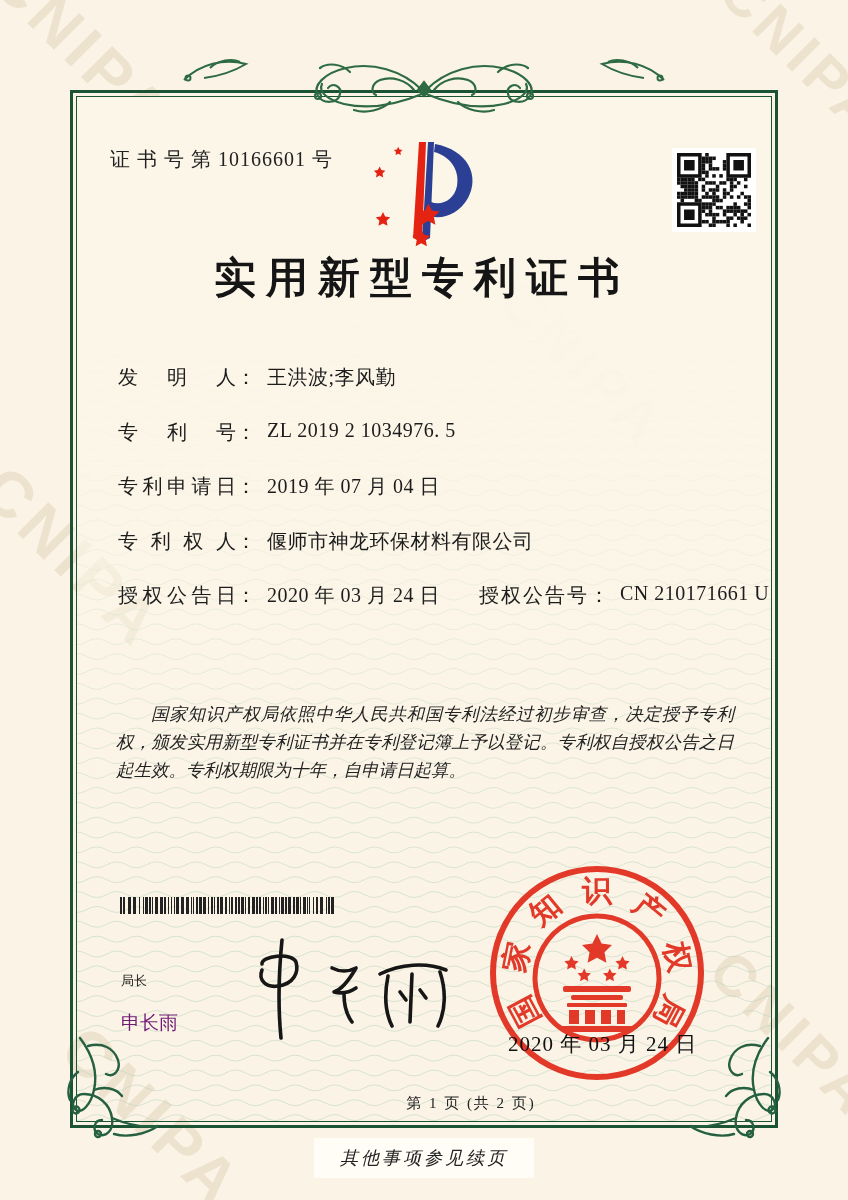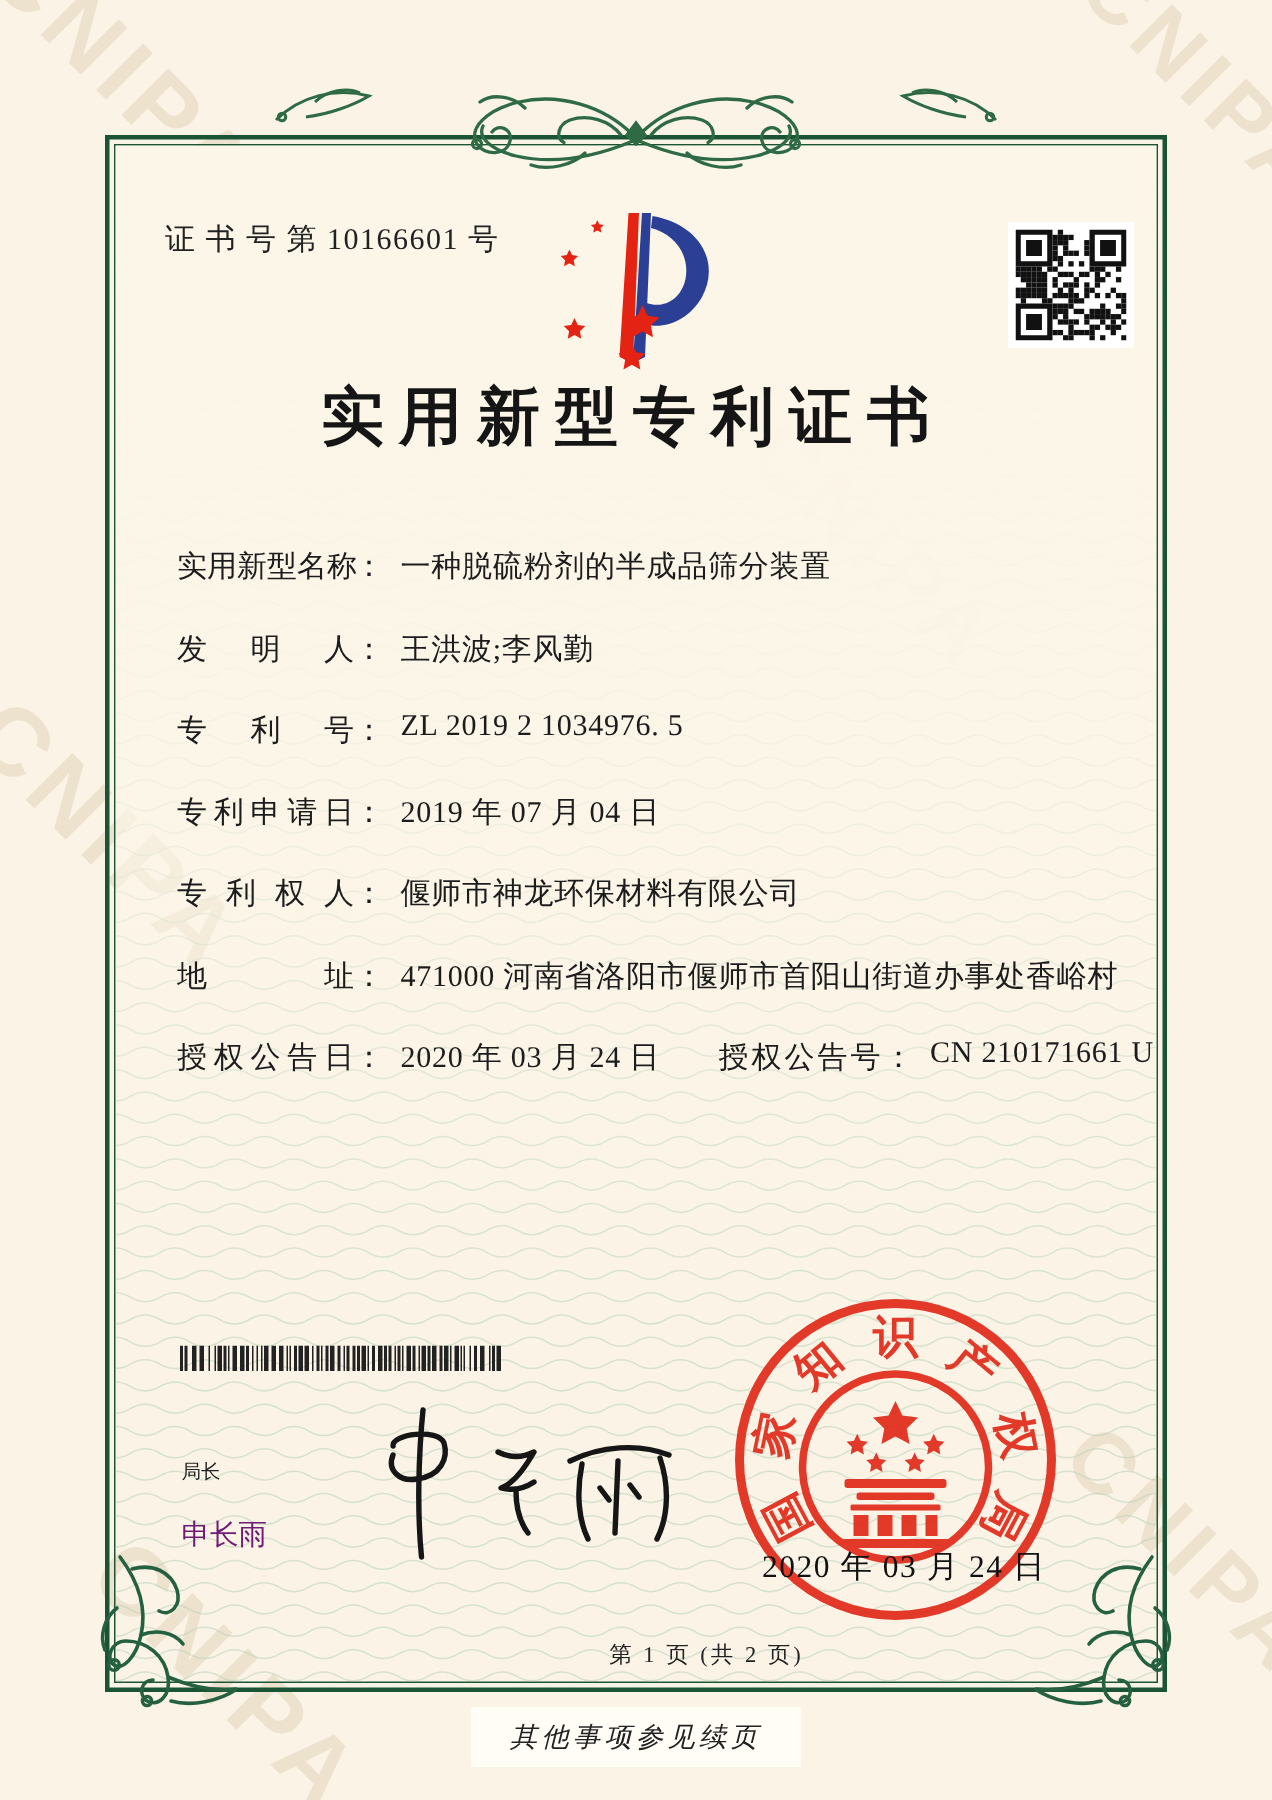--- a/index.html
+++ b/index.html
@@ -395,54 +395,47 @@
       <rect x="20" y="20" width="1" height="1" fill="#111"></rect>
       <path d="M0,0 h7 v7 h-7 Z M1,1 v5 h5 v-5 Z M2,2 h3 v3 h-3 Z" fill="#111" fill-rule="evenodd"></path>
       <path d="M14,0 h7 v7 h-7 Z M15,1 v5 h5 v-5 Z M16,2 h3 v3 h-3 Z" fill="#111" fill-rule="evenodd"></path>
       <path d="M0,14 h7 v7 h-7 Z M1,15 v5 h5 v-5 Z M2,16 h3 v3 h-3 Z" fill="#111" fill-rule="evenodd"></path>
     </svg></div>
 
 <div class="title">实用新型专利证书</div>
 
 <div class="fields">
   <div class="frow">
-    <span class="flabel">实用新型名称</span><span class="fcolon">：</span>
-    <span class="fvalue">一种脱硫粉剂的半成品筛分装置</span>
-  </div>
-  <div class="frow">
     <span class="flabel">发明人</span><span class="fcolon">：</span>
     <span class="fvalue">王洪波;李风勤</span>
   </div>
   <div class="frow">
     <span class="flabel">专利号</span><span class="fcolon">：</span>
     <span class="fvalue">ZL 2019 2 1034976. 5</span>
   </div>
   <div class="frow">
     <span class="flabel">专利申请日</span><span class="fcolon">：</span>
     <span class="fvalue">2019 年 07 月 04 日</span>
   </div>
   <div class="frow">
     <span class="flabel">专利权人</span><span class="fcolon">：</span>
     <span class="fvalue">偃师市神龙环保材料有限公司</span>
   </div>
   <div class="frow">
-    <span class="flabel">地址</span><span class="fcolon">：</span>
-    <span class="fvalue">471000 河南省洛阳市偃师市首阳山街道办事处香峪村</span>
-  </div>
-  <div class="frow">
     <span class="flabel">授权公告日</span><span class="fcolon">：</span>
     <span class="fvalue">2020 年 03 月 24 日</span>
     <span class="fpair2">
       <span class="flabel2">授权公告号</span><span class="fcolon">：</span>
       <span class="fvalue">CN 210171661 U</span>
     </span>
   </div>
 </div>
 
 <div class="body-text">
+  <p>国家知识产权局依照中华人民共和国专利法经过初步审查，决定授予专利权，颁发实用新型专利证书并在专利登记簿上予以登记。专利权自授权公告之日起生效。专利权期限为十年，自申请日起算。</p>
 </div>
 
 <svg class="barcode" id="barcode" viewBox="0 0 216 17">
     <rect x="0" y="0" width="2" height="17" fill="#222"></rect>
     <rect x="3" y="0" width="2" height="17" fill="#222"></rect>
     <rect x="8" y="0" width="3" height="17" fill="#222"></rect>
     <rect x="13" y="0" width="3" height="17" fill="#222"></rect>
     <rect x="19" y="0" width="1" height="17" fill="#222"></rect>
     <rect x="23" y="0" width="1" height="17" fill="#222"></rect>
     <rect x="25" y="0" width="3" height="17" fill="#222"></rect>

